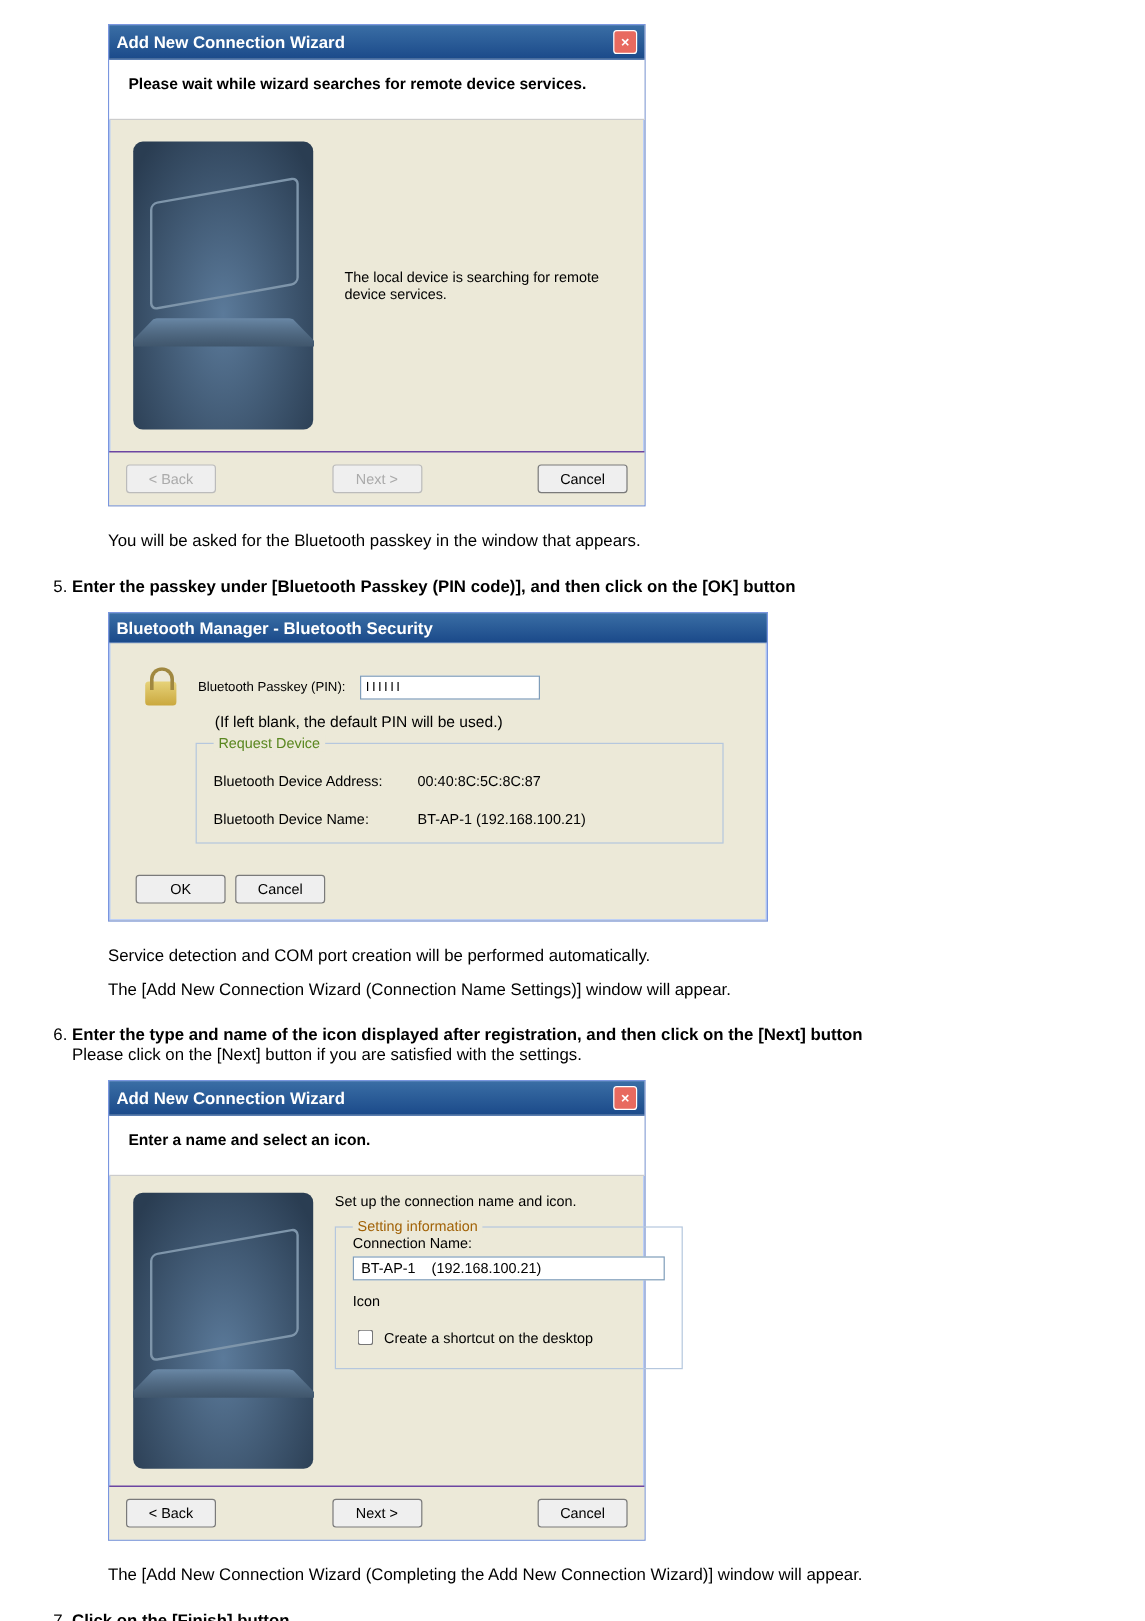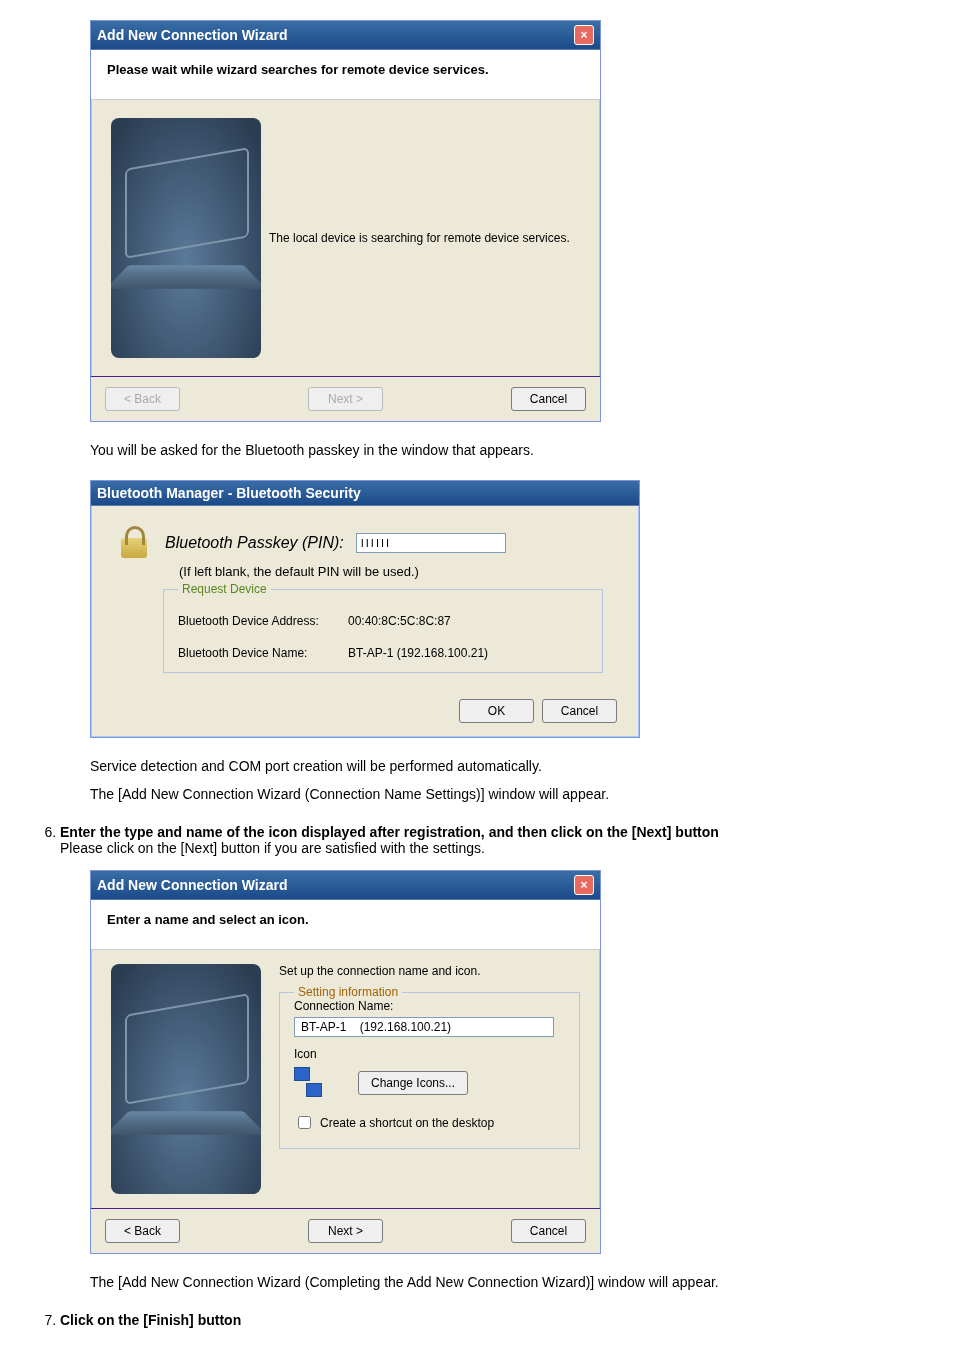--- a/index.html
+++ b/index.html
@@ -8,21 +8,21 @@
     padding: 20px 30px;
     font-family: Arial, sans-serif;
     font-size: 14px;
     color: #000;
     background: #fff;
     width: 954px;
   }
   .window {
     border: 1px solid #7a96df;
     background: #ece9d8;
-    width: 511px;
+    width: 448px;
     margin: 0 0 20px 60px;
     box-shadow: 0 0 0 1px #adc7ff inset;
   }
   .window-sm { width: 550px; }
   .titlebar {
     background: linear-gradient(to bottom, #3a6ea5, #1b4a8a);
     color: #fff;
     padding: 4px 6px;
     font-weight: bold;
     font-size: 14px;
@@ -47,21 +47,21 @@
   .header-strip {
     background: #fff;
     padding: 12px 16px 22px 16px;
     border-bottom: 1px solid #ccc;
     font-size: 13px;
     font-weight: bold;
   }
   .body-area {
     padding: 18px 20px;
     display: flex;
-    gap: 8px;
+    gap: 26px;
     min-height: 260px;
   }
   .laptop-ill {
     width: 150px;
     height: 240px;
     background: radial-gradient(ellipse at 50% 60%, #5b7a9a 0%, #2a3d52 90%);
     border-radius: 8px;
     flex-shrink: 0;
     position: relative;
     overflow: hidden;
@@ -134,21 +134,21 @@
   }
   .lock-icon::after {
     content: "";
     position: absolute;
     left: 10px; top: 2px;
     width: 14px; height: 16px;
     border: 3px solid #a08840;
     border-bottom: none;
     border-radius: 10px 10px 0 0;
   }
-  .sec-label { font-size: 16px; font-style: italic; }
+  .sec-label { font-size: 11px; }
   .sec-input {
     border: 1px solid #7f9db9;
     height: 20px;
     width: 150px;
     padding: 1px 4px;
     font-size: 11px;
     letter-spacing: 2px;
   }
   .hint {
     font-size: 13px;
@@ -166,23 +166,21 @@
     margin-top: -18px;
     background: #ece9d8;
     width: fit-content;
     padding: 0 4px;
   }
   .kv { font-size: 12px; margin-top: 18px; display: flex; }
   .kv .k { width: 170px; }
   .btnrow-sec {
     padding: 6px 22px 14px;
     display: flex;
-    justify-content: flex-end;
     gap: 8px;
-    margin-left: 44px;
   }
   
   .conn-body { padding: 14px 20px; display: flex; gap: 18px; }
   .conn-right { flex: 1; font-size: 12px; }
   .setgrp {
     border: 1px solid #b5c7de;
     margin-top: 14px;
     padding: 10px 14px 16px 14px;
   }
   .setgrp .legend {
@@ -247,20 +245,25 @@
   </div>
   <div class="btnrow">
     <button class="winbtn" disabled="">&lt; Back</button>
     <button class="winbtn" disabled="">Next &gt;</button>
     <button class="winbtn">Cancel</button>
   </div>
 </div>
 
 <div class="doc-text">You will be asked for the Bluetooth passkey in the window that appears.</div>
 
+<ol class="doc" start="5">
+  <li>
+    <span class="strong">Enter the passkey under [Bluetooth Passkey (PIN code)], and then click on the [OK] button</span>
+  </li>
+</ol>
 
 <div class="window window-sm">
   <div class="titlebar">
     <span>Bluetooth Manager - Bluetooth Security</span>
   </div>
   <div class="sec-body">
     <div class="sec-row">
       <div class="lock-icon"></div>
       <span class="sec-label">Bluetooth Passkey (PIN):</span>
       <input class="sec-input" value="IIIIII" style="">
@@ -302,24 +305,20 @@
   <div class="header-strip">Enter a name and select an icon.</div>
   <div class="conn-body">
     <div class="laptop-ill" style="height:230px"></div>
     <div class="conn-right">
       <div>Set up the connection name and icon.</div>
       <div class="setgrp">
         <div class="legend">Setting information</div>
         <div>Connection Name:</div>
         <input class="conn-input" value="BT-AP-1    (192.168.100.21)" style="">
         <div style="margin-top:10px">Icon</div>
-        <div class="icon-row">
-          <div class="iconimg"></div>
-          <button class="winbtn" style="min-width:110px">Change Icons...</button>
-        </div>
         <label class="chk">
           <input type="checkbox" style="">
           <span>Create a shortcut on the desktop</span>
         </label>
       </div>
     </div>
   </div>
   <div class="btnrow">
     <button class="winbtn">&lt; Back</button>
     <button class="winbtn">Next &gt;</button>

